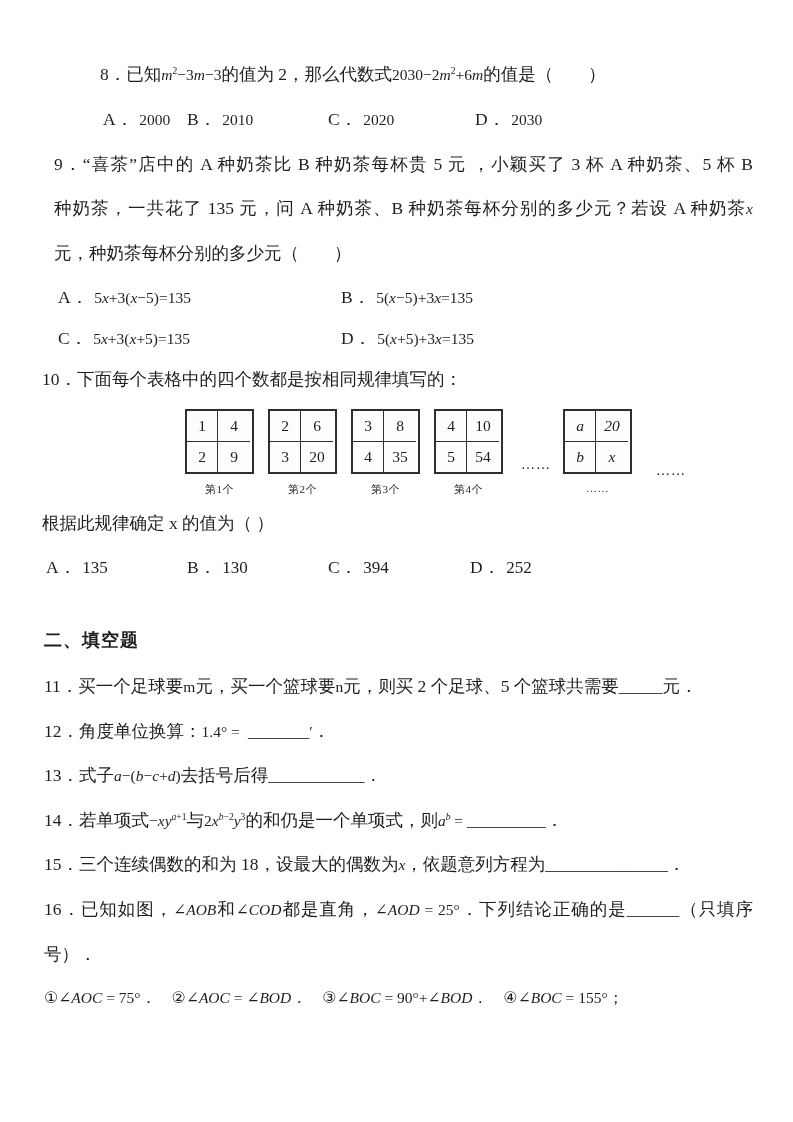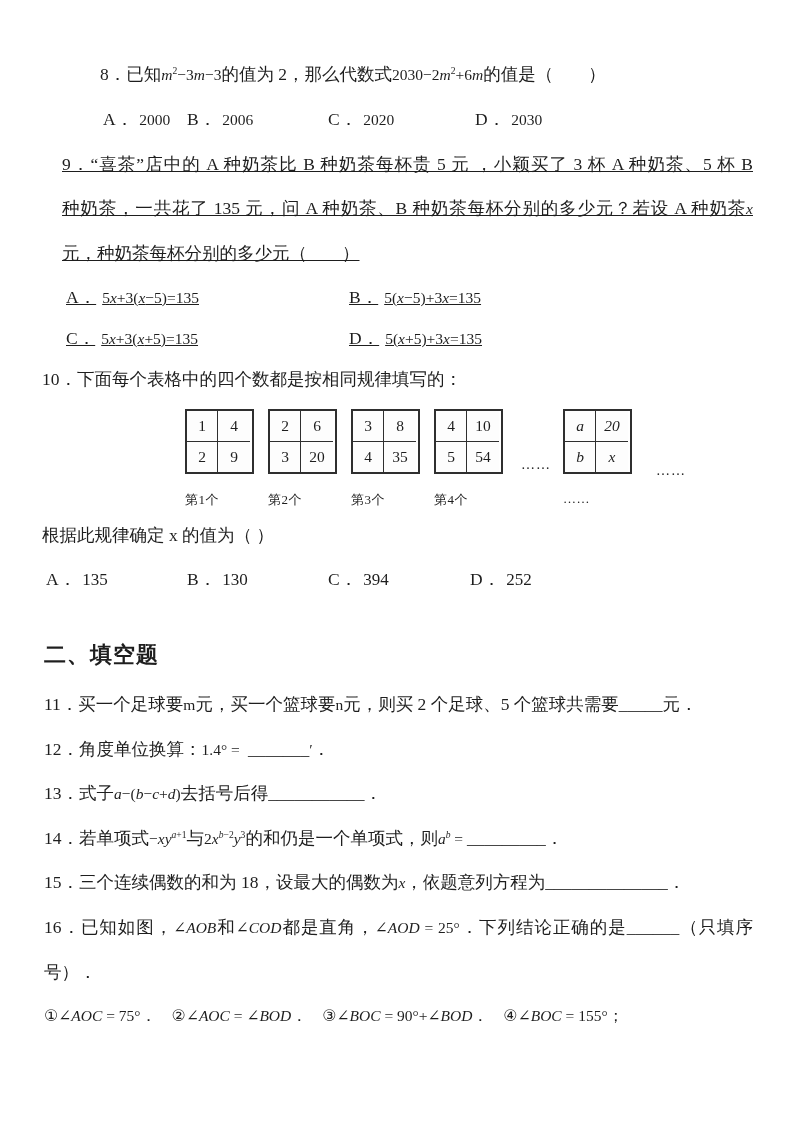--- a/index.html
+++ b/index.html
@@ -23,58 +23,58 @@
   .optrow-q10 { margin-left:4px; }
   .optrow-q10 .opt:nth-child(1){ width:141px; }
   .optrow-q10 .opt:nth-child(2){ width:141px; }
   .optrow-q10 .opt:nth-child(3){ width:142px; }
   .opt { display:inline-flex; align-items:baseline; }
   .opt-label { font-size:17.5px; }
   .opt-val { font-size:15.5px; margin-left:6px; }
   .q9opts { margin-left:4px; }
   .q9opts .optrow { margin-bottom:12px; }
   .q9opts .opt:nth-child(1){ width:283px; }
-  .q9 .line { margin-left:20px;text-decoration:underline; }
+  .q9 .line { margin-left:12px; }
   
   .tables-row { display:flex; align-items:flex-start; margin:4px 0 12px 143px; }
   .qtable { margin-right:14px; }
   .grid { display:grid; grid-template-columns:31px 32px; border:2px solid #2f2f2f; width:65px; }
   .cell {
     height:30px; display:flex; align-items:center; justify-content:center;
     font-size:15.5px; background:#fdfdfd;
   }
   .cell:nth-child(1){ border-right:1.5px solid #2f2f2f; border-bottom:1.5px solid #2f2f2f; }
   .cell:nth-child(2){ border-bottom:1.5px solid #2f2f2f; }
   .cell:nth-child(3){ border-right:1.5px solid #2f2f2f; }
   .qtable-last .cell { font-style:italic; }
-  .caption { font-size:13px; text-align:left; margin-top:17px; letter-spacing:0.5px; }
+  .caption { font-size:11px; text-align:center; margin-top:8px; letter-spacing:0.5px; }
   .dots { font-size:14px; margin-top:48px; letter-spacing:1px; }
   .dots-mid { margin:48px 12px 0 4px; }
   .dots-end { margin-left:10px; margin-top:54px; }
-  .section-title { font-size:22px; font-weight:bold; margin:46px 0 20px 2px; letter-spacing:1px; }
+  .section-title { font-size:18px; font-weight:bold; margin:46px 0 20px 2px; letter-spacing:1px; }
   .fill .line { margin-left:2px; margin-bottom:15.5px; }
   .q16opts { display:flex; align-items:baseline; margin-left:2px; }
   .q16opts .opt16 { margin-right:15px; font-size:16px; }
   .gap-after-opts { margin-bottom:14px; }
 </style>
 </head>
 <body>
 
 <div class="page">
 
   <div>
     <div class="line indent-q8">8．已知<span class="m"><i>m</i><sup>2</sup>−3<i>m</i>−3</span>的值为 2，那么代数式<span class="m">2030−2<i>m</i><sup>2</sup>+6<i>m</i></span>的值是（　　）</div>
     <div class="line optrow optrow-q8">
       <span class="opt">
           <span class="opt-label">A．</span>
           <span class="opt-val">2000</span>
         </span>
       <span class="opt">
           <span class="opt-label">B．</span>
-          <span class="opt-val">2006</span>
+          <span class="opt-val">2010</span>
         </span>
       <span class="opt">
           <span class="opt-label">C．</span>
           <span class="opt-val">2020</span>
         </span>
       <span class="opt">
           <span class="opt-label">D．</span>
           <span class="opt-val">2030</span>
         </span>
     </div>

